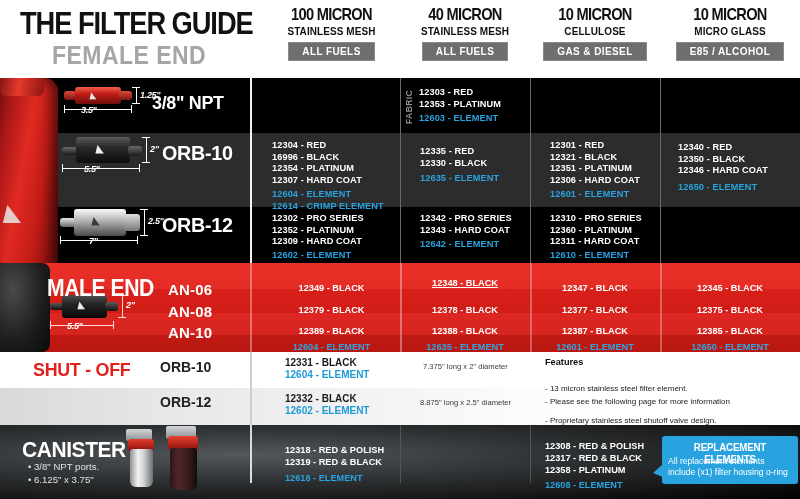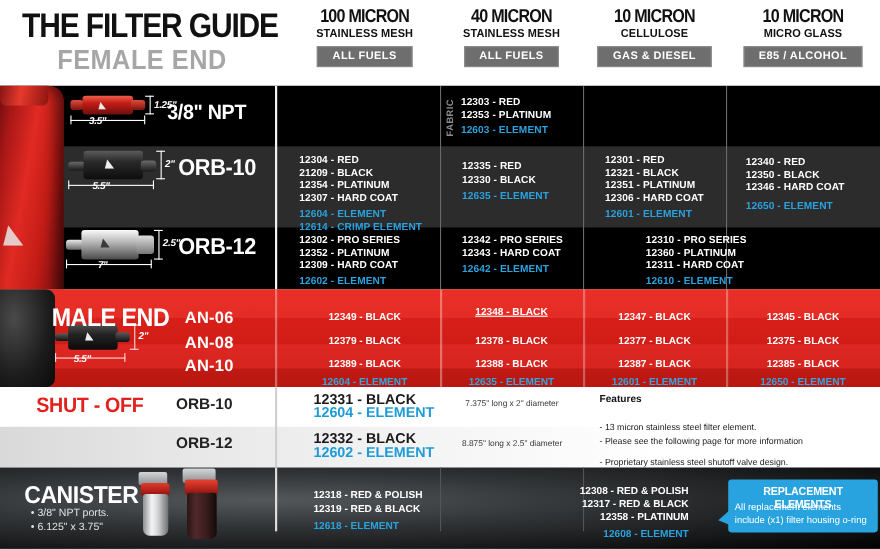--- a/index.html
+++ b/index.html
@@ -109,21 +109,21 @@
     border-radius:0 8px 8px 0; }
 
   
   #shutSection { position:absolute; left:0; top:352px; width:800px; height:73px; background:#ffffff; overflow:hidden; }
   #shutRow1 { position:absolute; left:0; top:0; width:800px; height:36px; background:#ffffff; }
   #shutRow2 { position:absolute; left:0; top:36px; width:800px; height:37px;
     background:linear-gradient(90deg,#d9d9d9 0%,#e8e8e8 22%,#f7f7f7 55%,#ffffff 75%); }
   #shutTitle { position:absolute; left:33px; top:359px; color:#e2211c; font-weight:bold;
     font-size:19px; letter-spacing:-0.3px; transform:scaleX(0.94); transform-origin:left center;}
   .sLabel { position:absolute; color:#222; font-weight:bold; font-size:14px; }
-  .sCell { position:absolute; font-size:13px; font-weight:bold; color:#1a1a1a; line-height:11.5px; }
+  .sCell { position:absolute; font-size:10px; font-weight:bold; color:#1a1a1a; line-height:11.5px; }
   .sCell .el { color:#1d9bd7; }
   .sDim { position:absolute; font-size:7.6px; color:#3a3a3a; }
   #featTitle { position:absolute; left:545px; top:357px; font-size:9.2px; font-weight:bold; color:#111; }
   .featLine { position:absolute; left:545px; font-size:8px; color:#222; }
 
   
   #canSection { position:absolute; left:0; top:425px; width:800px; height:74px;
     background: radial-gradient(ellipse at 30% 40%, #55585a 0%, #303335 40%, #151617 75%, #000 100%); }
   #canTitle { position:absolute; left:22px; top:437px; color:#fff; font-weight:bold; font-size:22px;
      letter-spacing:-0.4px; transform:scaleX(0.95); transform-origin:left center; }
@@ -247,21 +247,21 @@
     <div class="fabricLbl" style="left:404px; top:6px; height:40px;">FABRIC</div>
 
     <div class="cell" style="left:419px; top:9px;">
       <div>12303 - RED</div>
       <div>12353 - PLATINUM</div>
       <div class="el" style="margin-top:3px;">12603 - ELEMENT</div>
     </div>
 
     <div class="cell" style="left:272px; top:62px;">
       <div>12304 - RED</div>
-      <div>21209 - BLACK</div>
+      <div>16996 - BLACK</div>
       <div>12354 - PLATINUM</div>
       <div>12307 - HARD COAT</div>
       <div class="el" style="margin-top:3px;">12604 - ELEMENT</div>
       <div class="crimp">12614 - CRIMP ELEMENT</div>
     </div>
     <div class="cell" style="left:420px; top:68px;">
       <div>12335 - RED</div>
       <div>12330 - BLACK</div>
       <div class="el" style="margin-top:4px;">12635 - ELEMENT</div>
     </div>
@@ -283,21 +283,21 @@
       <div>12302 - PRO SERIES</div>
       <div>12352 - PLATINUM</div>
       <div>12309 - HARD COAT</div>
       <div class="el" style="margin-top:2px;">12602 - ELEMENT</div>
     </div>
     <div class="cell" style="left:420px; top:135px;">
       <div>12342 - PRO SERIES</div>
       <div>12343 - HARD COAT</div>
       <div class="el" style="margin-top:3px;">12642 - ELEMENT</div>
     </div>
-    <div class="cell" style="left:550px; top:135px;margin-left:37px;">
+    <div class="cell" style="left:550px; top:135px;">
       <div>12310 - PRO SERIES</div>
       <div>12360 - PLATINUM</div>
       <div>12311 - HARD COAT</div>
       <div class="el" style="margin-top:2px;">12610 - ELEMENT</div>
     </div>
   </div>
 
   <div id="maleSection">
     <div class="mStripe" style="top:0px;  height:26px; background:rgba(255,255,255,.05);"></div>
     <div class="mStripe" style="top:26px; height:24px; background:rgba(0,0,0,.05);"></div>
@@ -402,21 +402,21 @@
 
   <div id="canTitle">CANISTER</div>
   <div class="canBullet" style="top:461px;">• 3/8" NPT ports.</div>
   <div class="canBullet" style="top:474px;">• 6.125" x 3.75"</div>
 
   <div class="cCell" style="left:285px; top:444px;">
     <div>12318 - RED &amp; POLISH</div>
     <div>12319 - RED &amp; BLACK</div>
     <div class="el" style="margin-top:4px;">12618 - ELEMENT</div>
   </div>
-  <div class="cCell" style="left:527px; top:440px;text-align:right;">
+  <div class="cCell" style="left:545px; top:440px;">
     <div>12308 - RED &amp; POLISH</div>
     <div>12317 - RED &amp; BLACK</div>
     <div>12358 - PLATINUM</div>
     <div class="el" style="margin-top:3px;">12608 - ELEMENT</div>
   </div>
 
   <div id="repTitle">REPLACEMENT ELEMENTS</div>
   <div id="repSub">All replacement elements include (x1) filter housing o-ring</div>
 
 </div>

